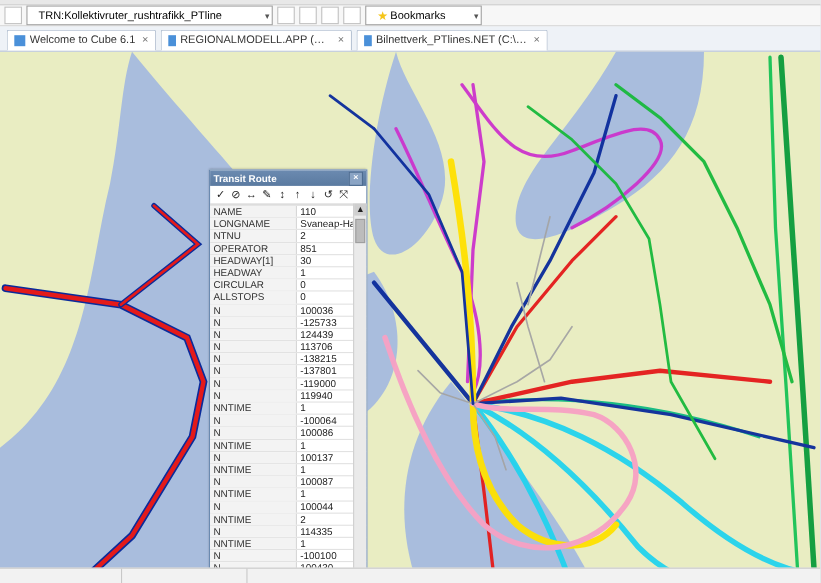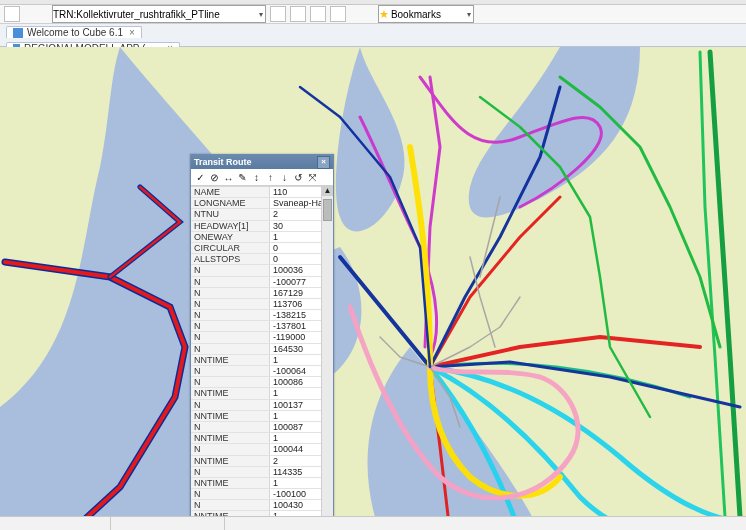--- a/index.html
+++ b/index.html
@@ -1,25 +1,25 @@
 <!DOCTYPE html>
 <html><head>
 <meta charset="utf-8">
 <style>
   html,body{margin:0;padding:0;width:746px;height:530px;overflow:hidden;font-family:Tahoma,Arial,sans-serif;font-size:10px;background:#f0f0f0;}
   
   .ribbon{height:4px;background:#e8e8e8;border-bottom:1px solid #c8c8c8;}
   .toolbar-row{display:flex;align-items:center;height:18px;background:#f7f7f7;border-bottom:1px solid #d0d0d0;padding:0 4px;gap:4px;}
   .toolbar-row .tb-btn{width:14px;height:14px;border:1px solid #c0c0c0;background:#fff;}
-  .toolbar-row .combo{height:16px;border:1px solid #a0a0a0;background:#fff;display:flex;align-items:center;padding:0 14px 0 0;position:relative;white-space:nowrap;overflow:hidden;margin-left:28px;}
+  .toolbar-row .combo{height:16px;border:1px solid #a0a0a0;background:#fff;display:flex;align-items:center;padding:0 14px 0 10px;position:relative;white-space:nowrap;overflow:hidden;}
   .toolbar-row .combo::after{content:"▾";position:absolute;right:2px;font-size:8px;color:#555;}
   .bookmarks{display:flex;align-items:center;gap:2px;}
   .bookmarks .star{color:#f5c518;font-size:11px;}
   
-  .doc-tabs{display:flex;align-items:flex-start;height:20px;background:#eef2f7;border-bottom:1px solid #b8c4d4;padding:2px 6px 0 6px;gap:4px;flex-direction:column;}
+  .doc-tabs{display:flex;align-items:center;height:20px;background:#eef2f7;border-bottom:1px solid #b8c4d4;padding:2px 6px 0 6px;gap:4px;}
   .doc-tab{display:flex;align-items:center;height:18px;padding:0 6px;background:#ffffff;border:1px solid #b8c4d4;border-bottom:none;border-radius:2px 2px 0 0;font-size:10px;color:#333;max-width:160px;}
   .doc-tab .ico{width:10px;height:10px;margin-right:4px;background:#4a90d9;}
   .doc-tab .lbl{white-space:nowrap;overflow:hidden;text-overflow:ellipsis;}
   .doc-tab .close{margin-left:6px;color:#777;cursor:pointer;}
   .doc-tab.active{background:#fff;}
   
   .map-wrap{position:relative;width:746px;height:486px;overflow:hidden;}
   .map-svg{position:absolute;top:0;left:0;width:746px;height:486px;}
   
   .panel{position:absolute;left:190px;top:107px;width:142px;background:#fff;border:1px solid #6b8ab0;box-shadow:0 0 2px rgba(0,0,0,0.3);font-size:9px;color:#222;}
@@ -161,66 +161,70 @@
         </div>
         <div class="row">
           <div class="k">LONGNAME</div>
           <div class="v">Svaneap-Hamna s</div>
         </div>
         <div class="row">
           <div class="k">NTNU</div>
           <div class="v">2</div>
         </div>
         <div class="row">
+          <div class="k">OPERATOR</div>
+          <div class="v">851</div>
+        </div>
+        <div class="row">
           <div class="k">HEADWAY[1]</div>
           <div class="v">30</div>
         </div>
         <div class="row">
-          <div class="k">ONEWAY</div>
+          <div class="k">HEADWAY</div>
           <div class="v">1</div>
         </div>
         <div class="row">
           <div class="k">CIRCULAR</div>
           <div class="v">0</div>
         </div>
         <div class="row">
           <div class="k">ALLSTOPS</div>
           <div class="v">0</div>
         </div>
         <div class="row">
           <div class="k">N</div>
           <div class="v">100036</div>
         </div>
         <div class="row">
           <div class="k">N</div>
-          <div class="v">-100077</div>
-        </div>
-        <div class="row">
-          <div class="k">N</div>
-          <div class="v">167129</div>
+          <div class="v">-125733</div>
+        </div>
+        <div class="row">
+          <div class="k">N</div>
+          <div class="v">124439</div>
         </div>
         <div class="row">
           <div class="k">N</div>
           <div class="v">113706</div>
         </div>
         <div class="row">
           <div class="k">N</div>
           <div class="v">-138215</div>
         </div>
         <div class="row">
           <div class="k">N</div>
           <div class="v">-137801</div>
         </div>
         <div class="row">
           <div class="k">N</div>
           <div class="v">-119000</div>
         </div>
         <div class="row">
           <div class="k">N</div>
-          <div class="v">164530</div>
+          <div class="v">119940</div>
         </div>
         <div class="row">
           <div class="k">NNTIME</div>
           <div class="v">1</div>
         </div>
         <div class="row">
           <div class="k">N</div>
           <div class="v">-100064</div>
         </div>
         <div class="row">

